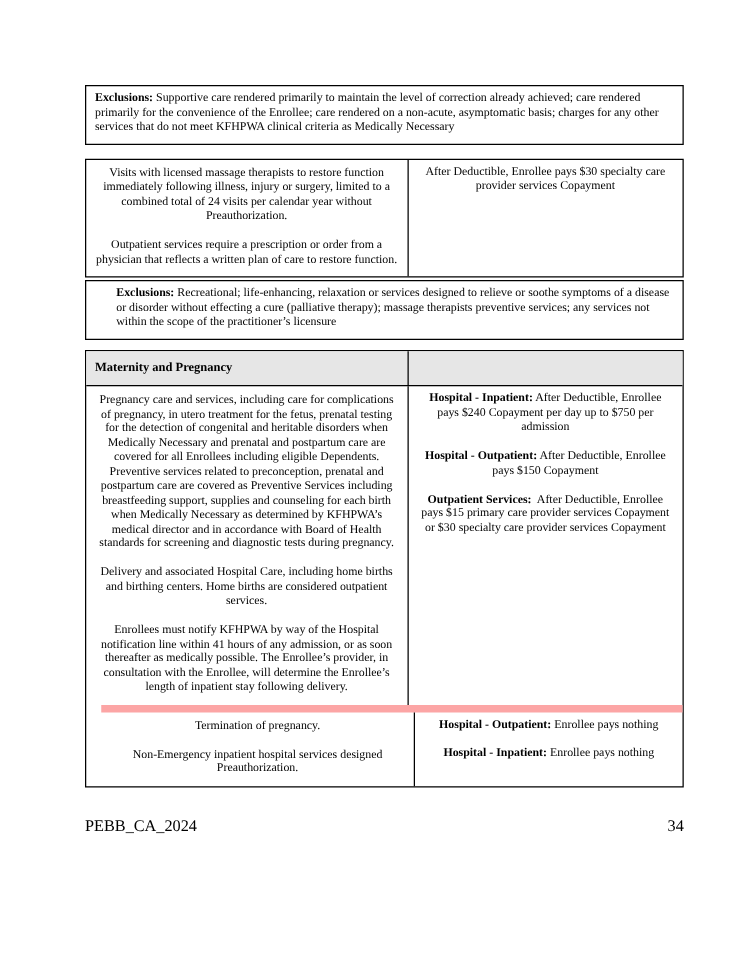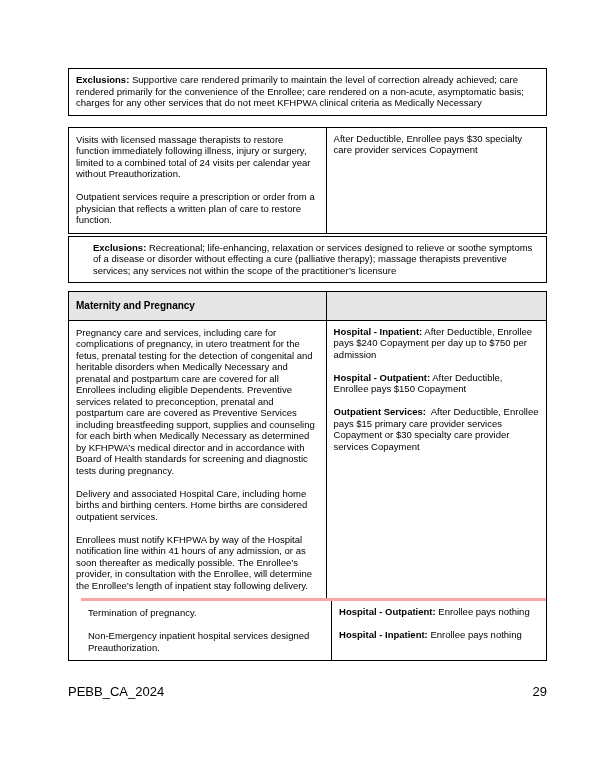--- a/index.html
+++ b/index.html
@@ -2,21 +2,21 @@
 <html><head>
 <meta charset="utf-8">
 <style>
   html,body { margin:0; padding:0; background:#ffffff; }
   .page {
     position:relative;
     width:600px; height:776px;
     box-sizing:border-box;
     padding:68px 53px 0 68px;
     background:#ffffff;
-    font-family:Liberation Sans, sans-serif;
+    font-family:Liberation Serif, serif;
     font-size:9.5px;
     line-height:11.5px;
     color:#000;
     overflow:hidden;
   }
   .xbox {
     border:1.5px solid #000;
     padding:5px 7px 6px 7px;
   }
   .b { font-weight:bold; }
@@ -31,22 +31,22 @@
   }
   .th-l {
     width:54%;
     box-sizing:border-box;
     padding:8px 7px;
     font-size:10px;
     font-weight:bold;
     border-right:1px solid #000;
   }
   .th-r { flex:1; }
-  .trow { display:flex; }
-  .trow + .trow { border-top:3px solid #fca5a5;margin-left:12px; }
+  .trow { display:flex;text-align:center; }
+  .trow + .trow { border-top:6px solid #fca5a5;margin-left:12px; }
   .cell-l {
     width:54%;
     box-sizing:border-box;
     padding:6px 7px 7px 7px;
     border-right:1px solid #000;
   }
   .cell-r {
     flex:1;
     box-sizing:border-box;
     padding:5px 7px 7px 7px;
@@ -113,16 +113,16 @@
       </div>
       <div class="cell-r">
         <p><span class="b">Hospital - Outpatient:</span><span> Enrollee pays nothing</span></p>
         <p><span class="b">Hospital - Inpatient:</span><span> Enrollee pays nothing</span></p>
       </div>
     </div>
   </div>
 
   <div class="footer">
     <span>PEBB_CA_2024</span>
-    <span>29</span>
+    <span>34</span>
   </div>
 
 </div>
 
 </body></html>

